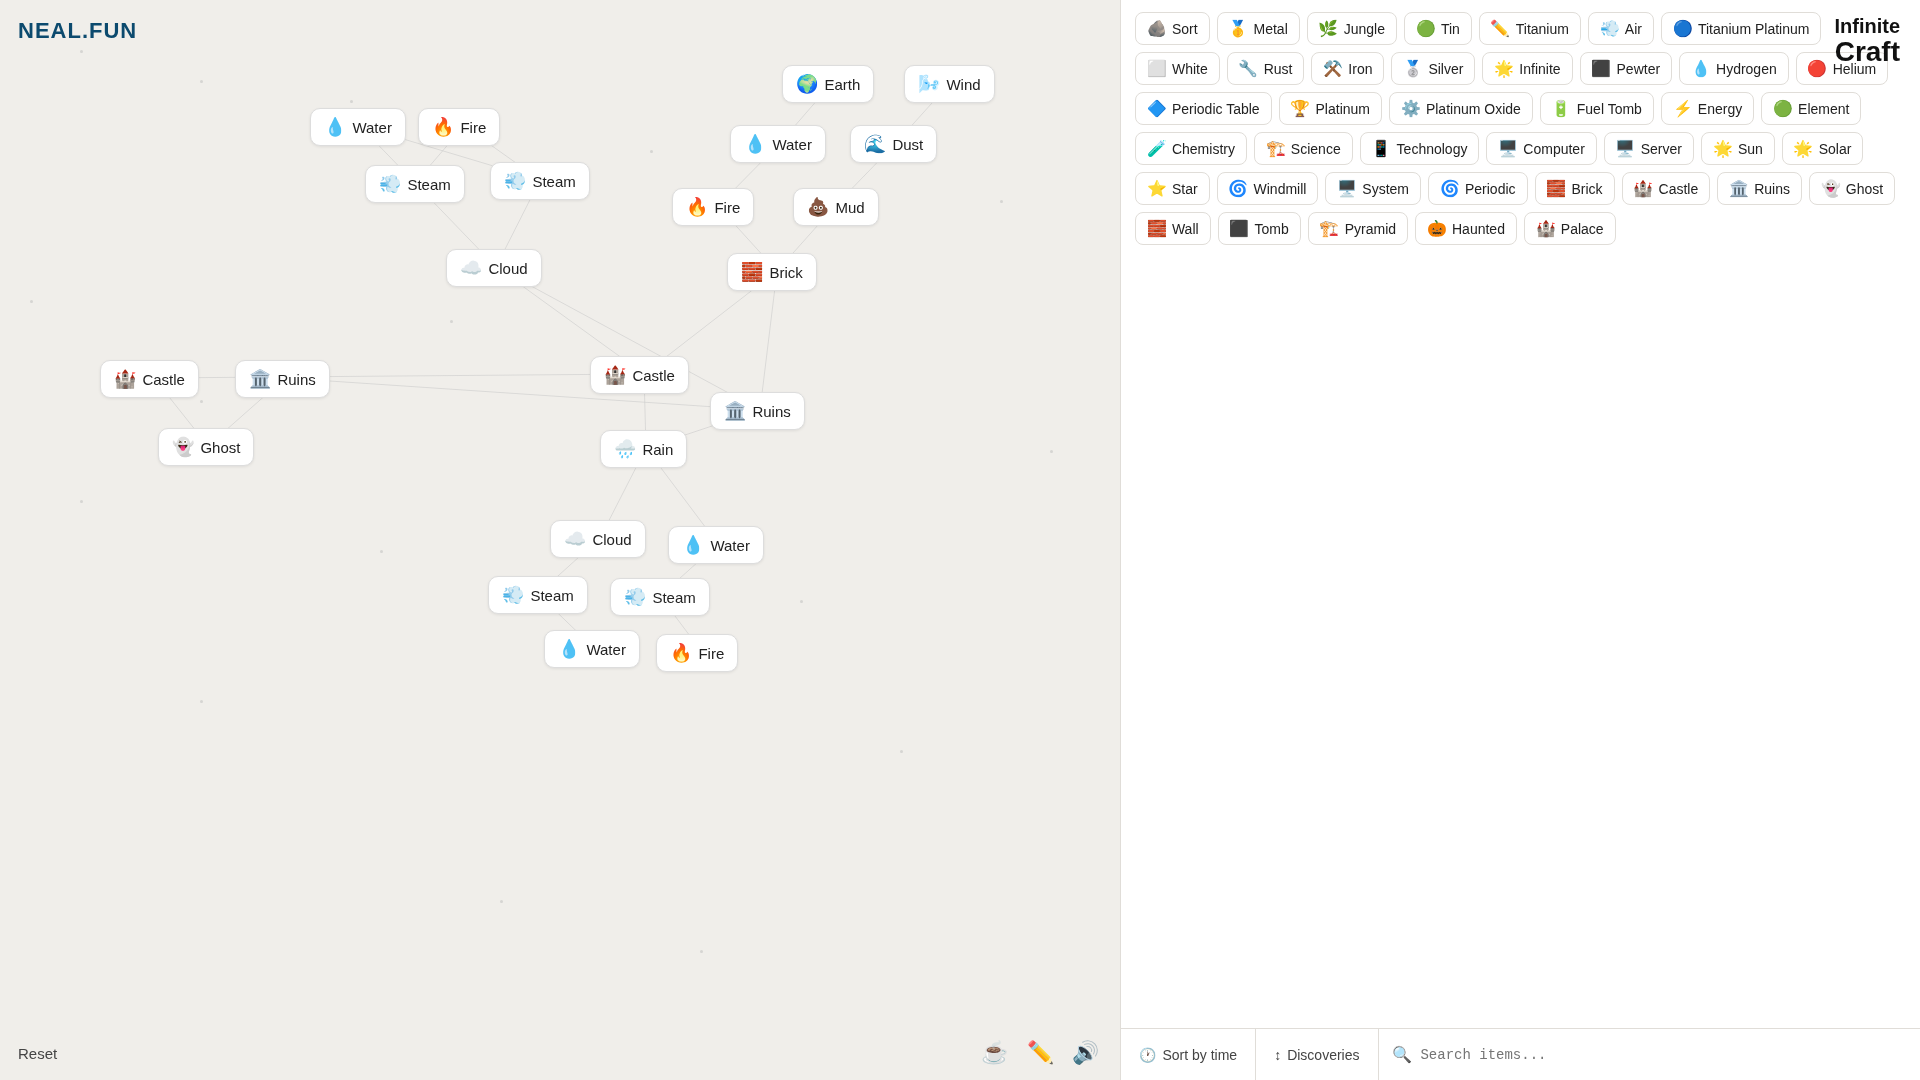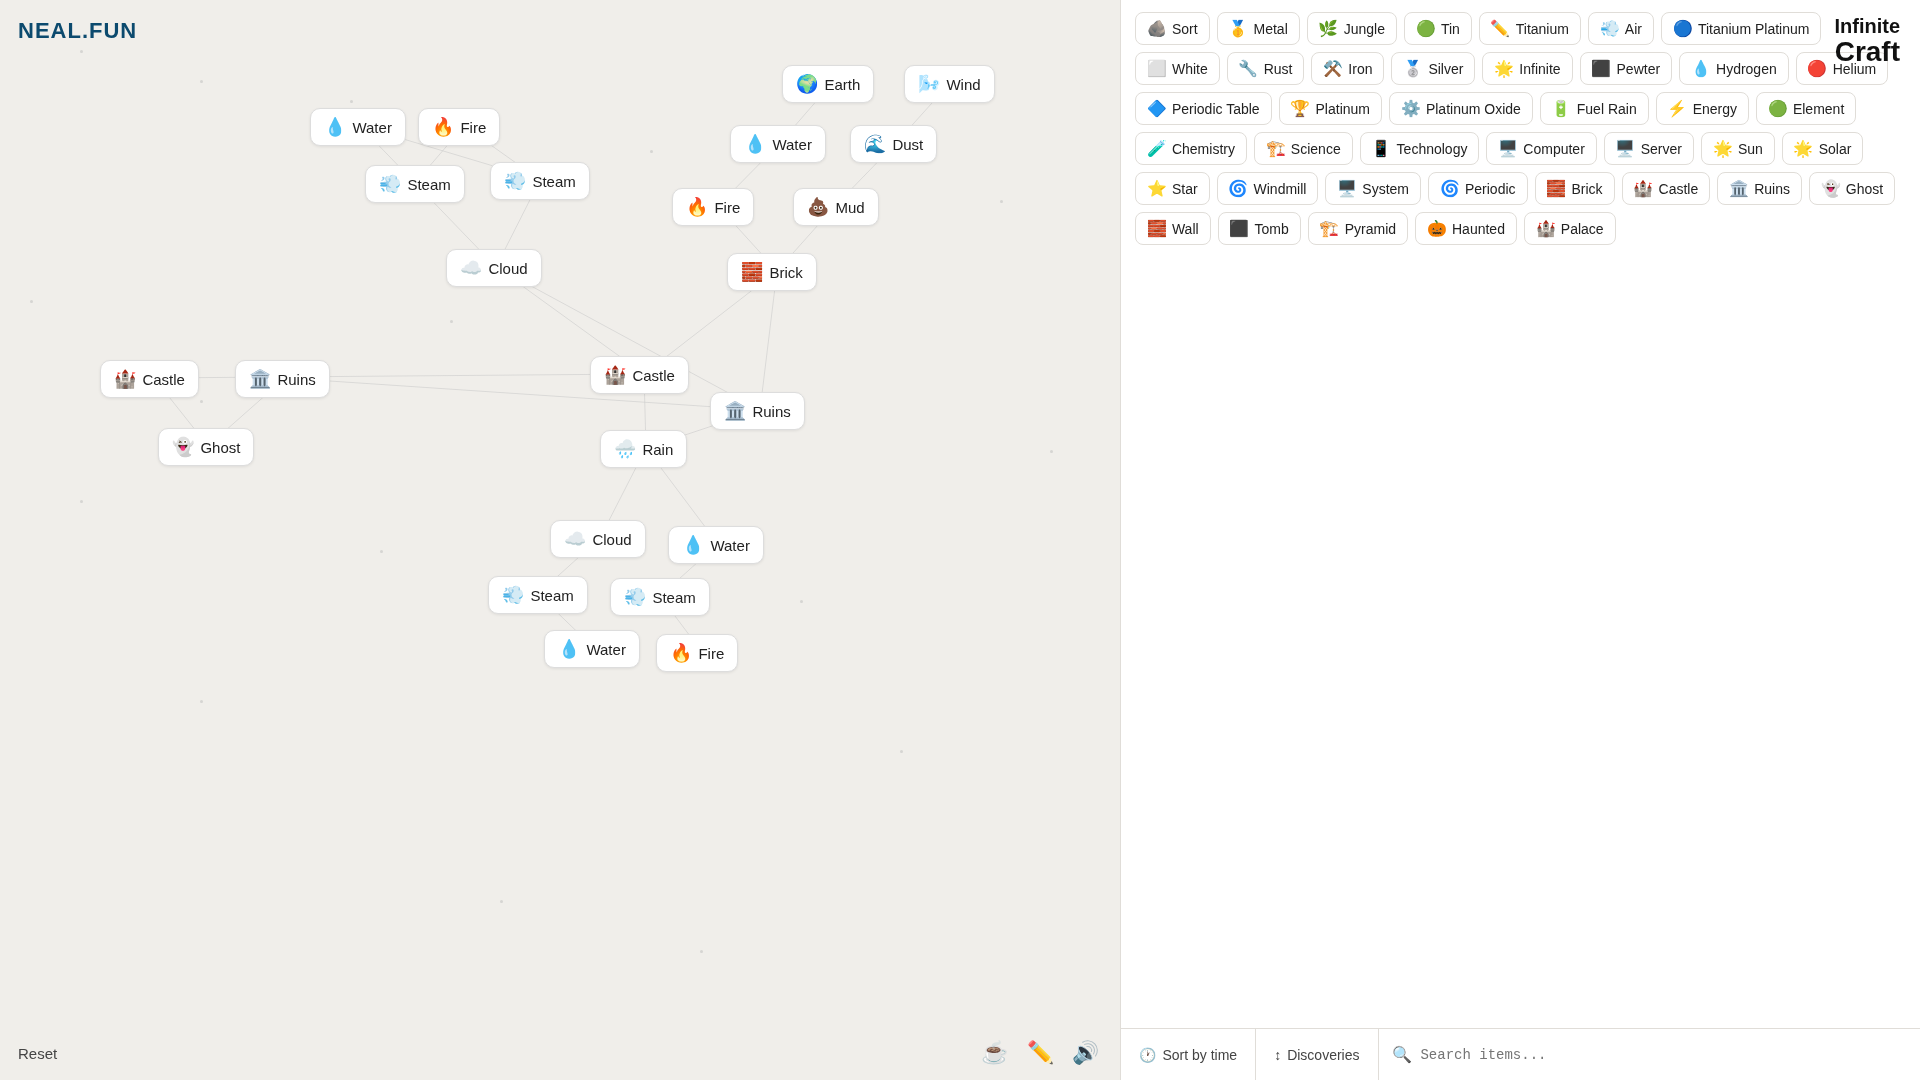--- a/index.html
+++ b/index.html
@@ -418,21 +418,21 @@
       <div class="item-chip">
         <span class="chip-icon">🏆</span>
         <span>Platinum</span>
       </div>
       <div class="item-chip">
         <span class="chip-icon">⚙️</span>
         <span>Platinum Oxide</span>
       </div>
       <div class="item-chip">
         <span class="chip-icon">🔋</span>
-        <span>Fuel Rain</span>
+        <span>Fuel Tomb</span>
       </div>
       <div class="item-chip">
         <span class="chip-icon">⚡</span>
         <span>Energy</span>
       </div>
       <div class="item-chip">
         <span class="chip-icon">🟢</span>
         <span>Element</span>
       </div>
       <div class="item-chip">

